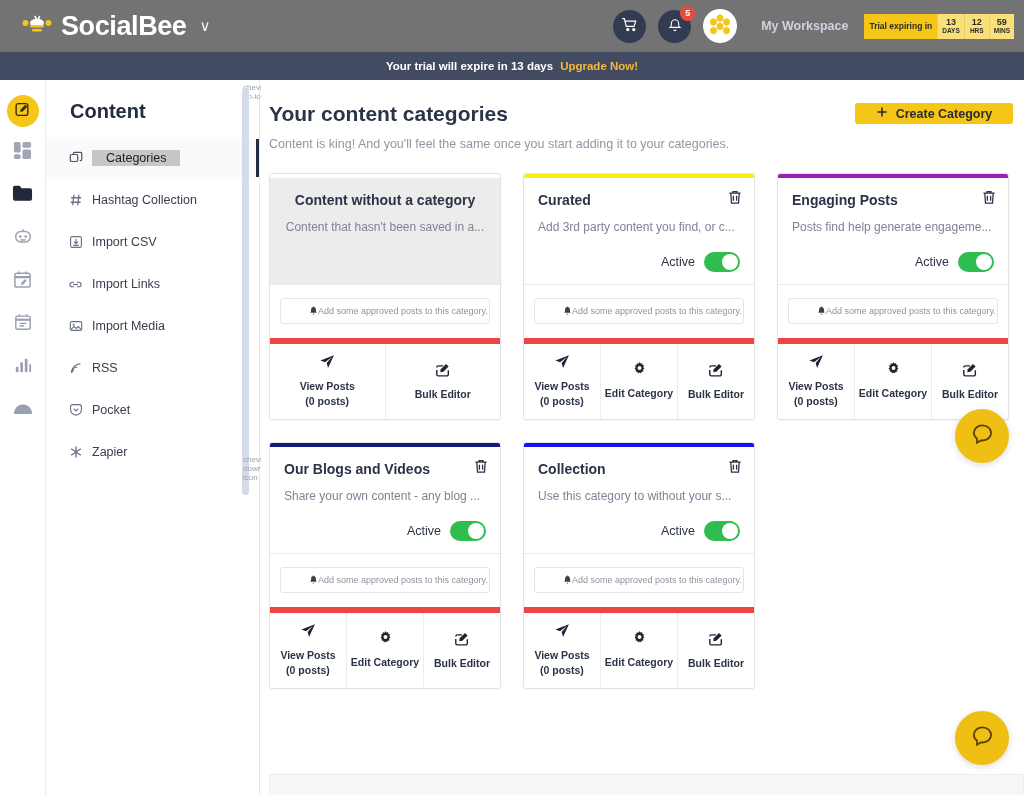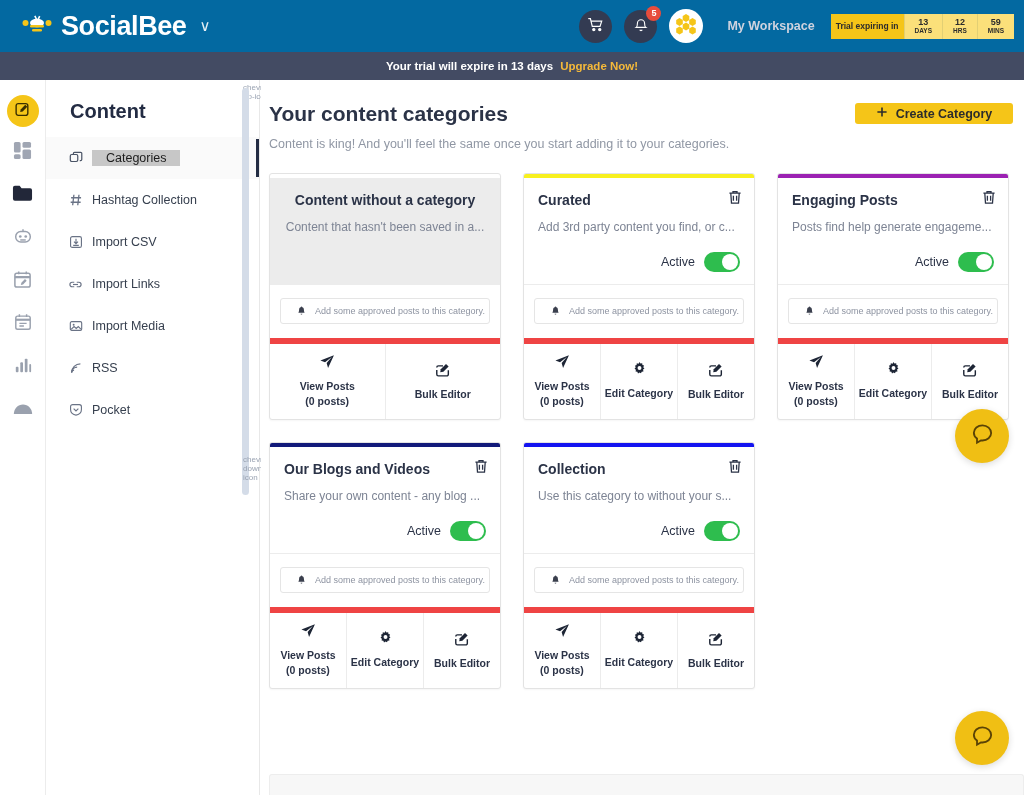--- a/index.html
+++ b/index.html
@@ -7,21 +7,21 @@
     width: 1024px; height: 795px;
     font-family: "Liberation Sans", sans-serif;
     background: #ffffff;
     overflow: hidden;
   }
 
   
   .topnav {
     position: absolute; top: 0; left: 0;
     width: 1024px; height: 52px;
-    background: #0369a1;
+    background: #737373;
     display: flex; align-items: center;
   }
   .brand { display: flex; align-items: center; margin-left: 22px; gap: 9px; }
   .bee-logo { width: 30px; height: 24px; position: relative; }
   .brand-name {
     color: #ffffff; font-size: 27px; font-weight: bold; letter-spacing: -0.4px;
   }
   .brand-caret { color: #ffffff; font-size: 15px; margin-left: 4px; opacity: .9; }
 
   .addpost-btn {
@@ -54,21 +54,21 @@
   }
   .ws-name { color: #cfd3df; font-size: 12.5px; font-weight: bold; margin-left: 12px; }
   .trial-chip { display: flex; align-items: stretch; height: 25px; margin-left: 4px; }
   .trial-chip .lbl {
     background: #f5c518; color: #2c2c2c; font-size: 8.5px; font-weight: bold;
     display: flex; align-items: center; padding: 0 5px;
   }
   .trial-chip .unit {
     background: #fbe07a; color: #2c2c2c;
     display: flex; flex-direction: column; align-items: center; justify-content: center;
-    padding: 0 10px; border-left: 1px solid #e2cf74; min-width: 25px;
+    padding: 0 4px; border-left: 1px solid #e2cf74; min-width: 25px;
   }
   .trial-chip .unit b { font-size: 9px; line-height: 10px; }
   .trial-chip .unit span { font-size: 6.5px; line-height: 8px; font-weight: bold; }
 
   
   .trialbar {
     position: absolute; top: 52px; left: 0; width: 1024px; height: 28px;
     background: #434b63; display: flex; align-items: center; justify-content: center; gap: 7px;
   }
   .trialbar .t1 { color: #fff; font-size: 11.5px; font-weight: bold; }
@@ -167,22 +167,22 @@
     width: 36px; height: 20px; border-radius: 11px;
     background: #2ebd4e; position: relative; cursor: pointer;
   }
   .toggle::after {
     content: ""; position: absolute; right: 2px; top: 2px;
     width: 16px; height: 16px; border-radius: 50%; background: #fff;
   }
   .notice-wrap { padding: 13px 10px 14px 10px; border-top: 1px solid #ececec; }
   .notice {
     border: 1px solid #e5e5e5; border-radius: 3px; background: #fff;
-    height: 26px; display: flex; align-items: center; gap: 9px;
-    padding-left: 16px;
+    height: 26px; display: flex; align-items: center; 
+    padding-left: 28px;
   }
   .notice span { font-size: 9px; color: #8d93a1; }
   .card-actions { display: flex; border-top: 6px solid #ef4444; }
   .act {
     flex: 1; display: flex; flex-direction: column; align-items: center;
     justify-content: center; gap: 5px; padding: 10px 2px 11px 2px;
     border-left: 1px solid #ececec; cursor: pointer;
   }
   .act:first-child { border-left: none; }
   .act .t { font-size: 10.5px; font-weight: bold; color: #2b3347; text-align: center; line-height: 14px; }
@@ -425,20 +425,28 @@
   <div class="side-item">
     <span class="side-icon">
       <svg width="14" height="14" viewBox="0 0 16 16" fill="none" stroke="#6a7386" stroke-width="1.3">
         <path d="M1.8 4.2A2.4 2.4 0 0 1 4.2 1.8h7.6a2.4 2.4 0 0 1 2.4 2.4v3.2A6.2 6.2 0 0 1 8 13.8 6.2 6.2 0 0 1 1.8 7.4z"></path>
         <path d="M5.3 6.4L8 9l2.7-2.6"></path>
       </svg>
     </span>
     <span class="si-label">Pocket</span>
   </div>
 
+  <div class="side-item">
+    <span class="side-icon">
+      <svg width="14" height="14" viewBox="0 0 16 16" fill="none" stroke="#6a7386" stroke-width="1.6">
+        <path d="M8 1.6v12.8M2.5 4.3l11 7.4M13.5 4.3l-11 7.4"></path>
+      </svg>
+    </span>
+    <span class="si-label">Zapier</span>
+  </div>
 
   <div class="sb-arrow" style="top:3px;">chevron-up-icon</div>
   <div class="sb-track">
       <div class="sb-thumb"></div>
     </div>
   <div class="sb-arrow" style="top:375px;">chevron-down-icon</div>
 </div>
 
 <div class="main">
   <div class="main-head">

